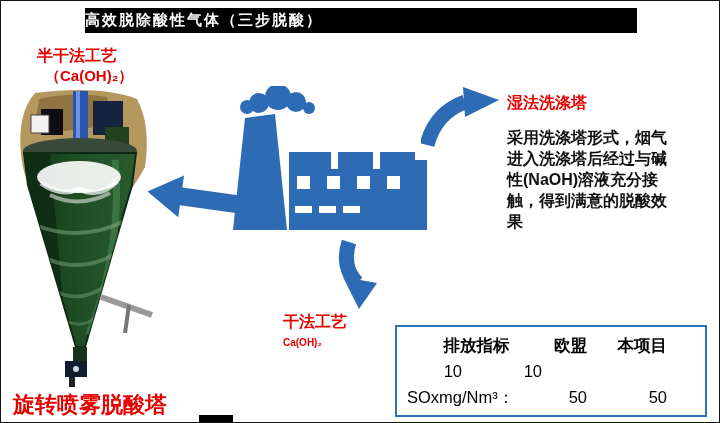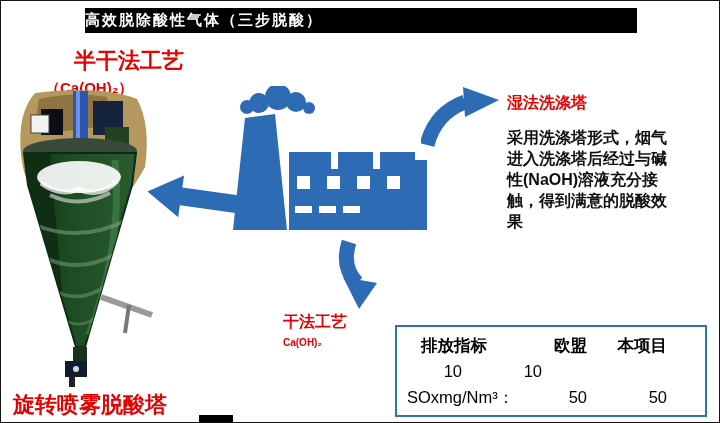--- a/index.html
+++ b/index.html
@@ -4,22 +4,22 @@
 <style>
   * { margin:0; padding:0; box-sizing:border-box; }
   html,body { background:#ffffff; font-family:"Liberation Sans","DejaVu Sans",sans-serif; }
   .stage { position:relative; width:720px; height:423px; background:#fff; border:1px solid #141414; overflow:hidden; }
 
   .banner { position:absolute; left:84px; top:7px; width:552px; height:25px; background:#000;
             color:#fff; display:flex; align-items:center; justify-content:flex-start;
             font-size:15px; font-weight:bold; letter-spacing:2px; }
 
   .red { color:#e60000; font-weight:bold; white-space:nowrap; }
-  .semi-dry-label   { position:absolute; left:36px;  top:45px;  font-size:22px;margin-left:37px; }
-  .semi-dry-reagent { position:absolute; left:44px;  top:66px;  font-size:15px;margin-top:12px; }
+  .semi-dry-label   { position:absolute; left:36px;  top:45px;  font-size:16px; }
+  .semi-dry-reagent { position:absolute; left:44px;  top:66px;  font-size:15px; }
   .tower-name       { position:absolute; left:12px;  top:389px; font-size:22px; }
   .wet-heading      { position:absolute; left:506px; top:92px;  font-size:16px; }
   .dry-label        { position:absolute; left:282px; top:311px; font-size:16px; }
   .dry-reagent      { position:absolute; left:282px; top:336px; font-size:10px; }
 
   .tower-svg   { position:absolute; left:4px;   top:84px; }
   .factory-svg { position:absolute; left:228px; top:85px; }
   .arrow-left  { position:absolute; left:146px; top:174px; transform:rotate(8deg); }
   .arrow-right { position:absolute; left:420px; top:86px; }
   .arrow-down  { position:absolute; left:334px; top:238px; }
@@ -30,21 +30,21 @@
 
   .emission-table { position:absolute; left:394px; top:324px; width:312px; height:92px;
                     border:2px solid #2e74b5; background:#fff; color:#000;
                     padding:5px 6px 5px 10px; display:flex; flex-direction:column;
                     justify-content:space-between; font-size:16.5px; }
   .t-row { display:flex; align-items:baseline; line-height:26px; }
   .t-row .c1 { width:125px; text-align:left; }
   .t-row .c2 { width:55px;  text-align:right; }
   .t-row .c3 { width:80px;  text-align:right; }
   .t-head { font-weight:bold; }
-  .t-head .c1 { padding-left:14px; }
+  .t-head .c1 { padding-left:14px;text-align:center; }
 
   .bottom-bar { position:absolute; left:198px; bottom:0; width:34px; height:7px; background:#000; }
 </style>
 </head>
 <body>
 
 <div class="stage">
 
   <div class="banner">
     <span>高效脱除酸性气体（三步脱酸）</span>

